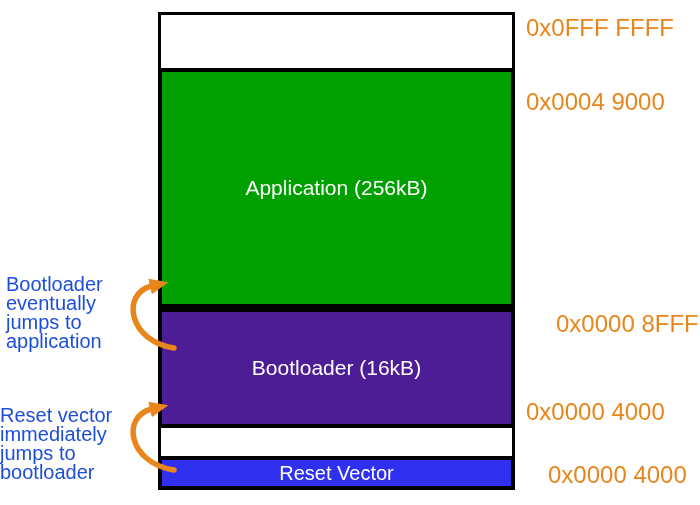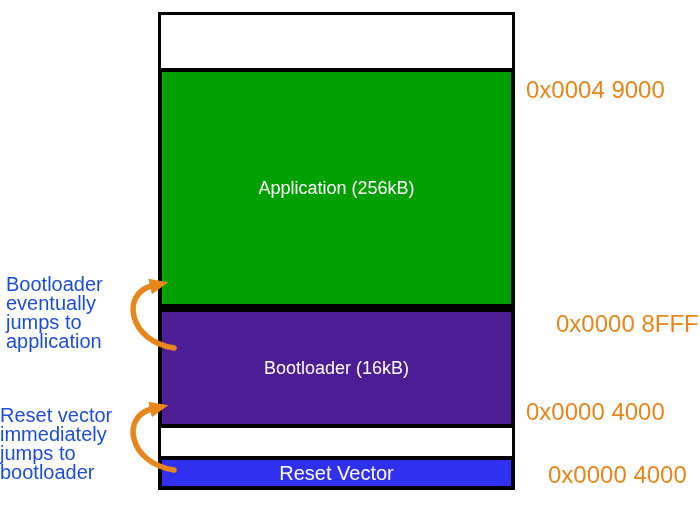--- a/index.html
+++ b/index.html
@@ -10,32 +10,32 @@
   .abs{position:absolute;box-sizing:border-box;}
   
   .outer-box{
     left:158px;top:12px;width:357px;height:478px;
     border:3px solid #000;background:#ffffff;
   }
   
   .region{
     left:158px;width:357px;border:4px solid #000;
     display:flex;align-items:center;justify-content:center;
-    color:#ffffff;font-size:18px;
+    color:#ffffff;font-size:21px;
   }
   .region-application{top:68px;height:240px;background:#00A000;}
   .region-bootloader{top:308px;height:120px;background:#4c1d95;}
   .region-reset{top:456px;height:34px;background:#3030F0;font-size:20px;}
   
   .addr{
     left:526px;width:174px;height:26px;line-height:26px;
     color:#E8861C;font-size:24px;white-space:nowrap;
   }
   .addr-0{top:15px;}
-  .addr-1{top:77px;}
+  .addr-1{top:89px;}
   .addr-2{top:279px;}
   .addr-3{top:311px;margin-left:30px;}
   .addr-4{top:399px;}
   .addr-5{top:462px;margin-left:22px;}
   
   .note{
     color:#1d4ed8;font-size:20px;line-height:19px;text-align:left;
     white-space:pre-line;width:132px;
   }
   .note-1{left:6px;top:275px;}
@@ -53,20 +53,21 @@
   <div class="abs region region-application">
     <span>Application (256kB)</span>
   </div>
   <div class="abs region region-bootloader">
     <span>Bootloader (16kB)</span>
   </div>
   <div class="abs region region-reset">
     <span>Reset Vector</span>
   </div>
 
+  <div class="abs addr addr-0">0x0FFF FFFF</div>
   <div class="abs addr addr-1">0x0004 9000</div>
   <div class="abs addr addr-3">0x0000 8FFF</div>
   <div class="abs addr addr-4">0x0000 4000</div>
   <div class="abs addr addr-5">0x0000 4000</div>
 
   <div class="abs note note-1">Bootloader
 eventually
 jumps to
 application</div>
   <div class="abs note note-2">Reset vector

